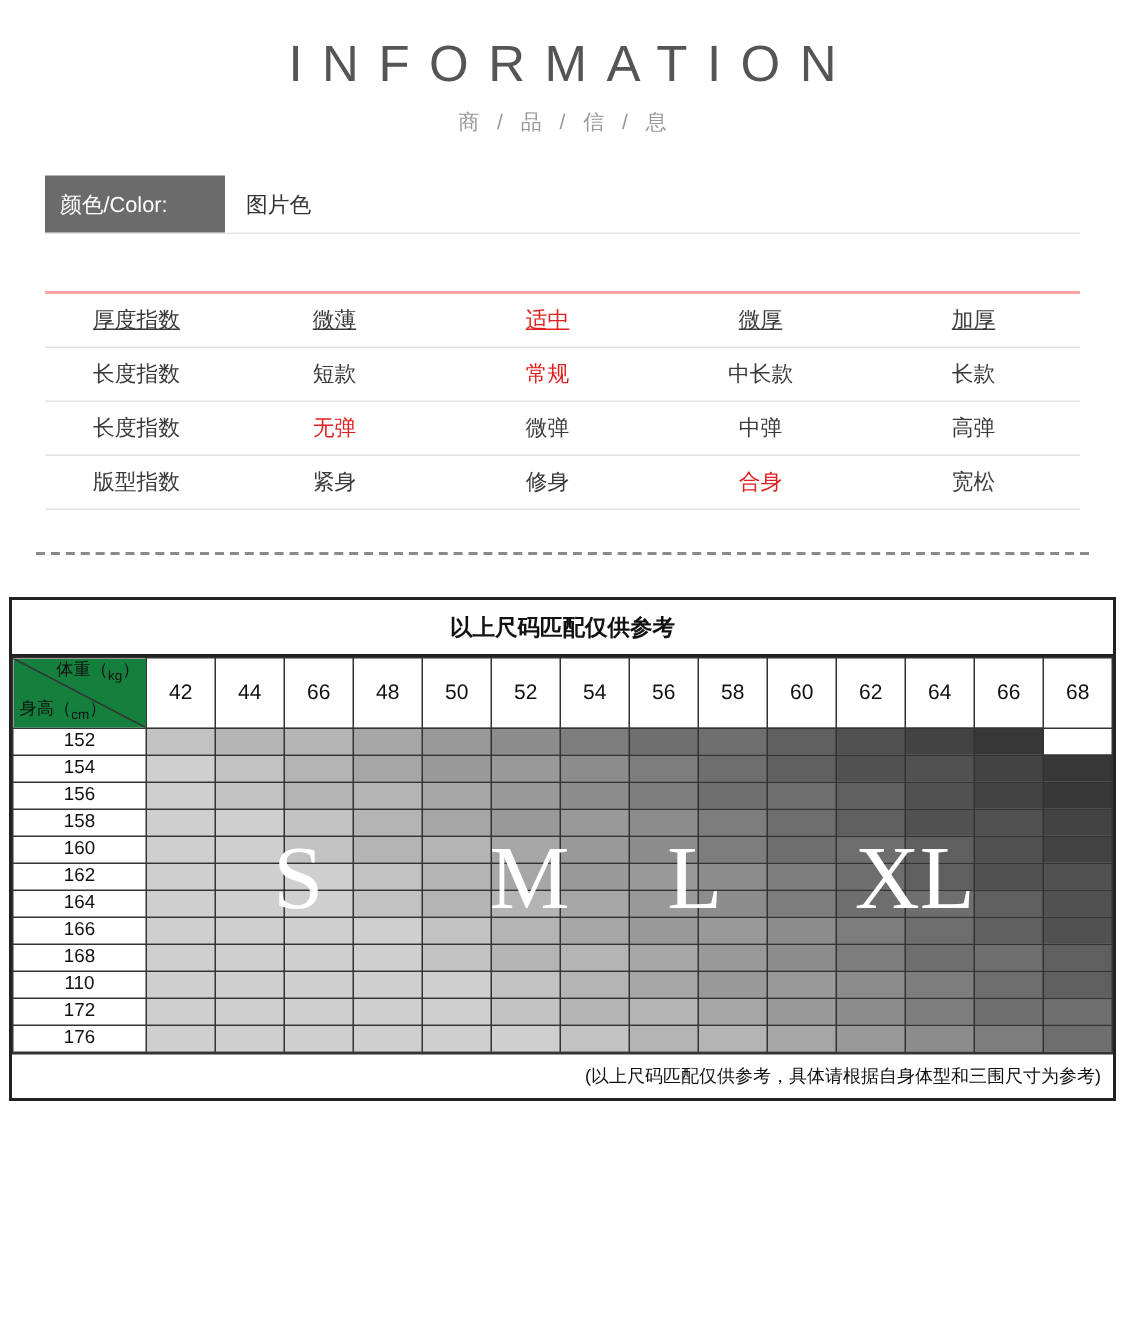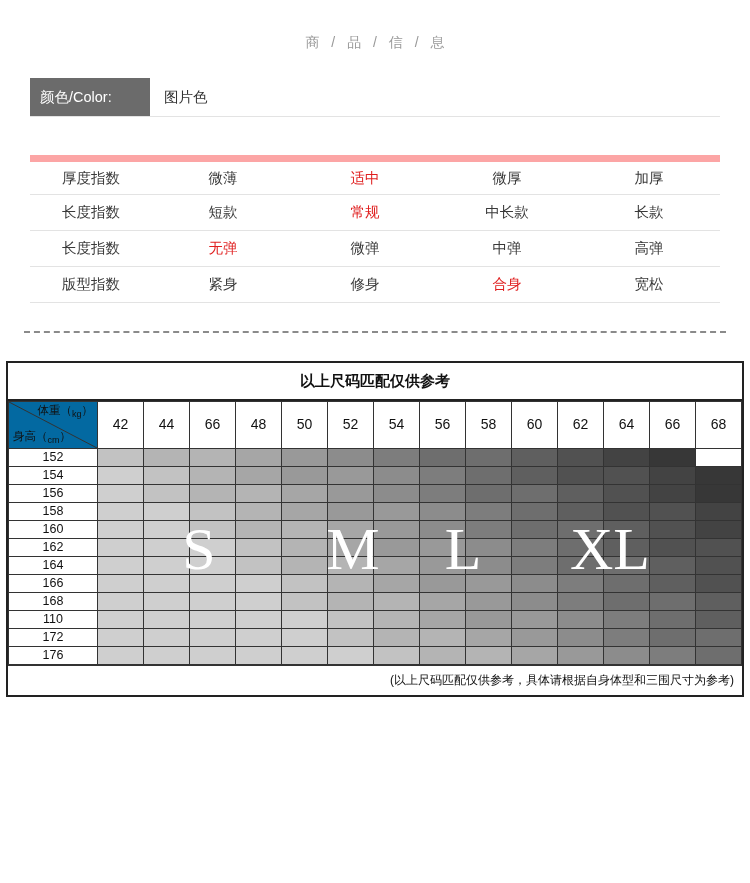--- a/index.html
+++ b/index.html
@@ -76,21 +76,22 @@
   .index-table tr {
     height: 36px;
   }
   .index-table td {
     border-bottom: 1px solid #e3e3e3;
     text-align: center;
     font-size: 14.5px;
     color: #3a3a3a;
   }
   .index-table tr:first-child td {
-    border-top: 7px solid #fca5a5;
+    border-top: 2px solid #fca5a5;
+    text-decoration: underline;
   }
   .index-table td.name {
     width: 120px;
   }
   .index-table td.hl {
     color: #e01f1f;
   }
 
   
   .dashed {
@@ -125,21 +126,21 @@
     height: 17px;
     padding: 0;
     color: #111;
     line-height: 1.1;
   }
   .corner {
     width: 88px;
     height: 46px !important;
     position: relative;
     padding: 0 !important;
-    background: #0369a1;
+    background: #15803d;
   }
   .corner .diag {
     position: absolute;
     inset: 0;
   }
   .corner .w {
     position: absolute;
     top: 2px;
     right: 4px;
     font-size: 11.5px;
@@ -187,20 +188,21 @@
     line-height: 1;
   }
   .gridwrap {
     position: relative;
   }
 </style>
 </head>
 <body>
 
 <div class="header">
+  <div class="title">INFORMATION</div>
   <div class="subtitle">商 / 品 / 信 / 息</div>
 </div>
 
 <div class="specs">
   <div class="spec-row">
     <div class="spec-label">颜色/Color:</div>
     <div class="spec-value">图片色</div>
   </div>
 </div>
 

